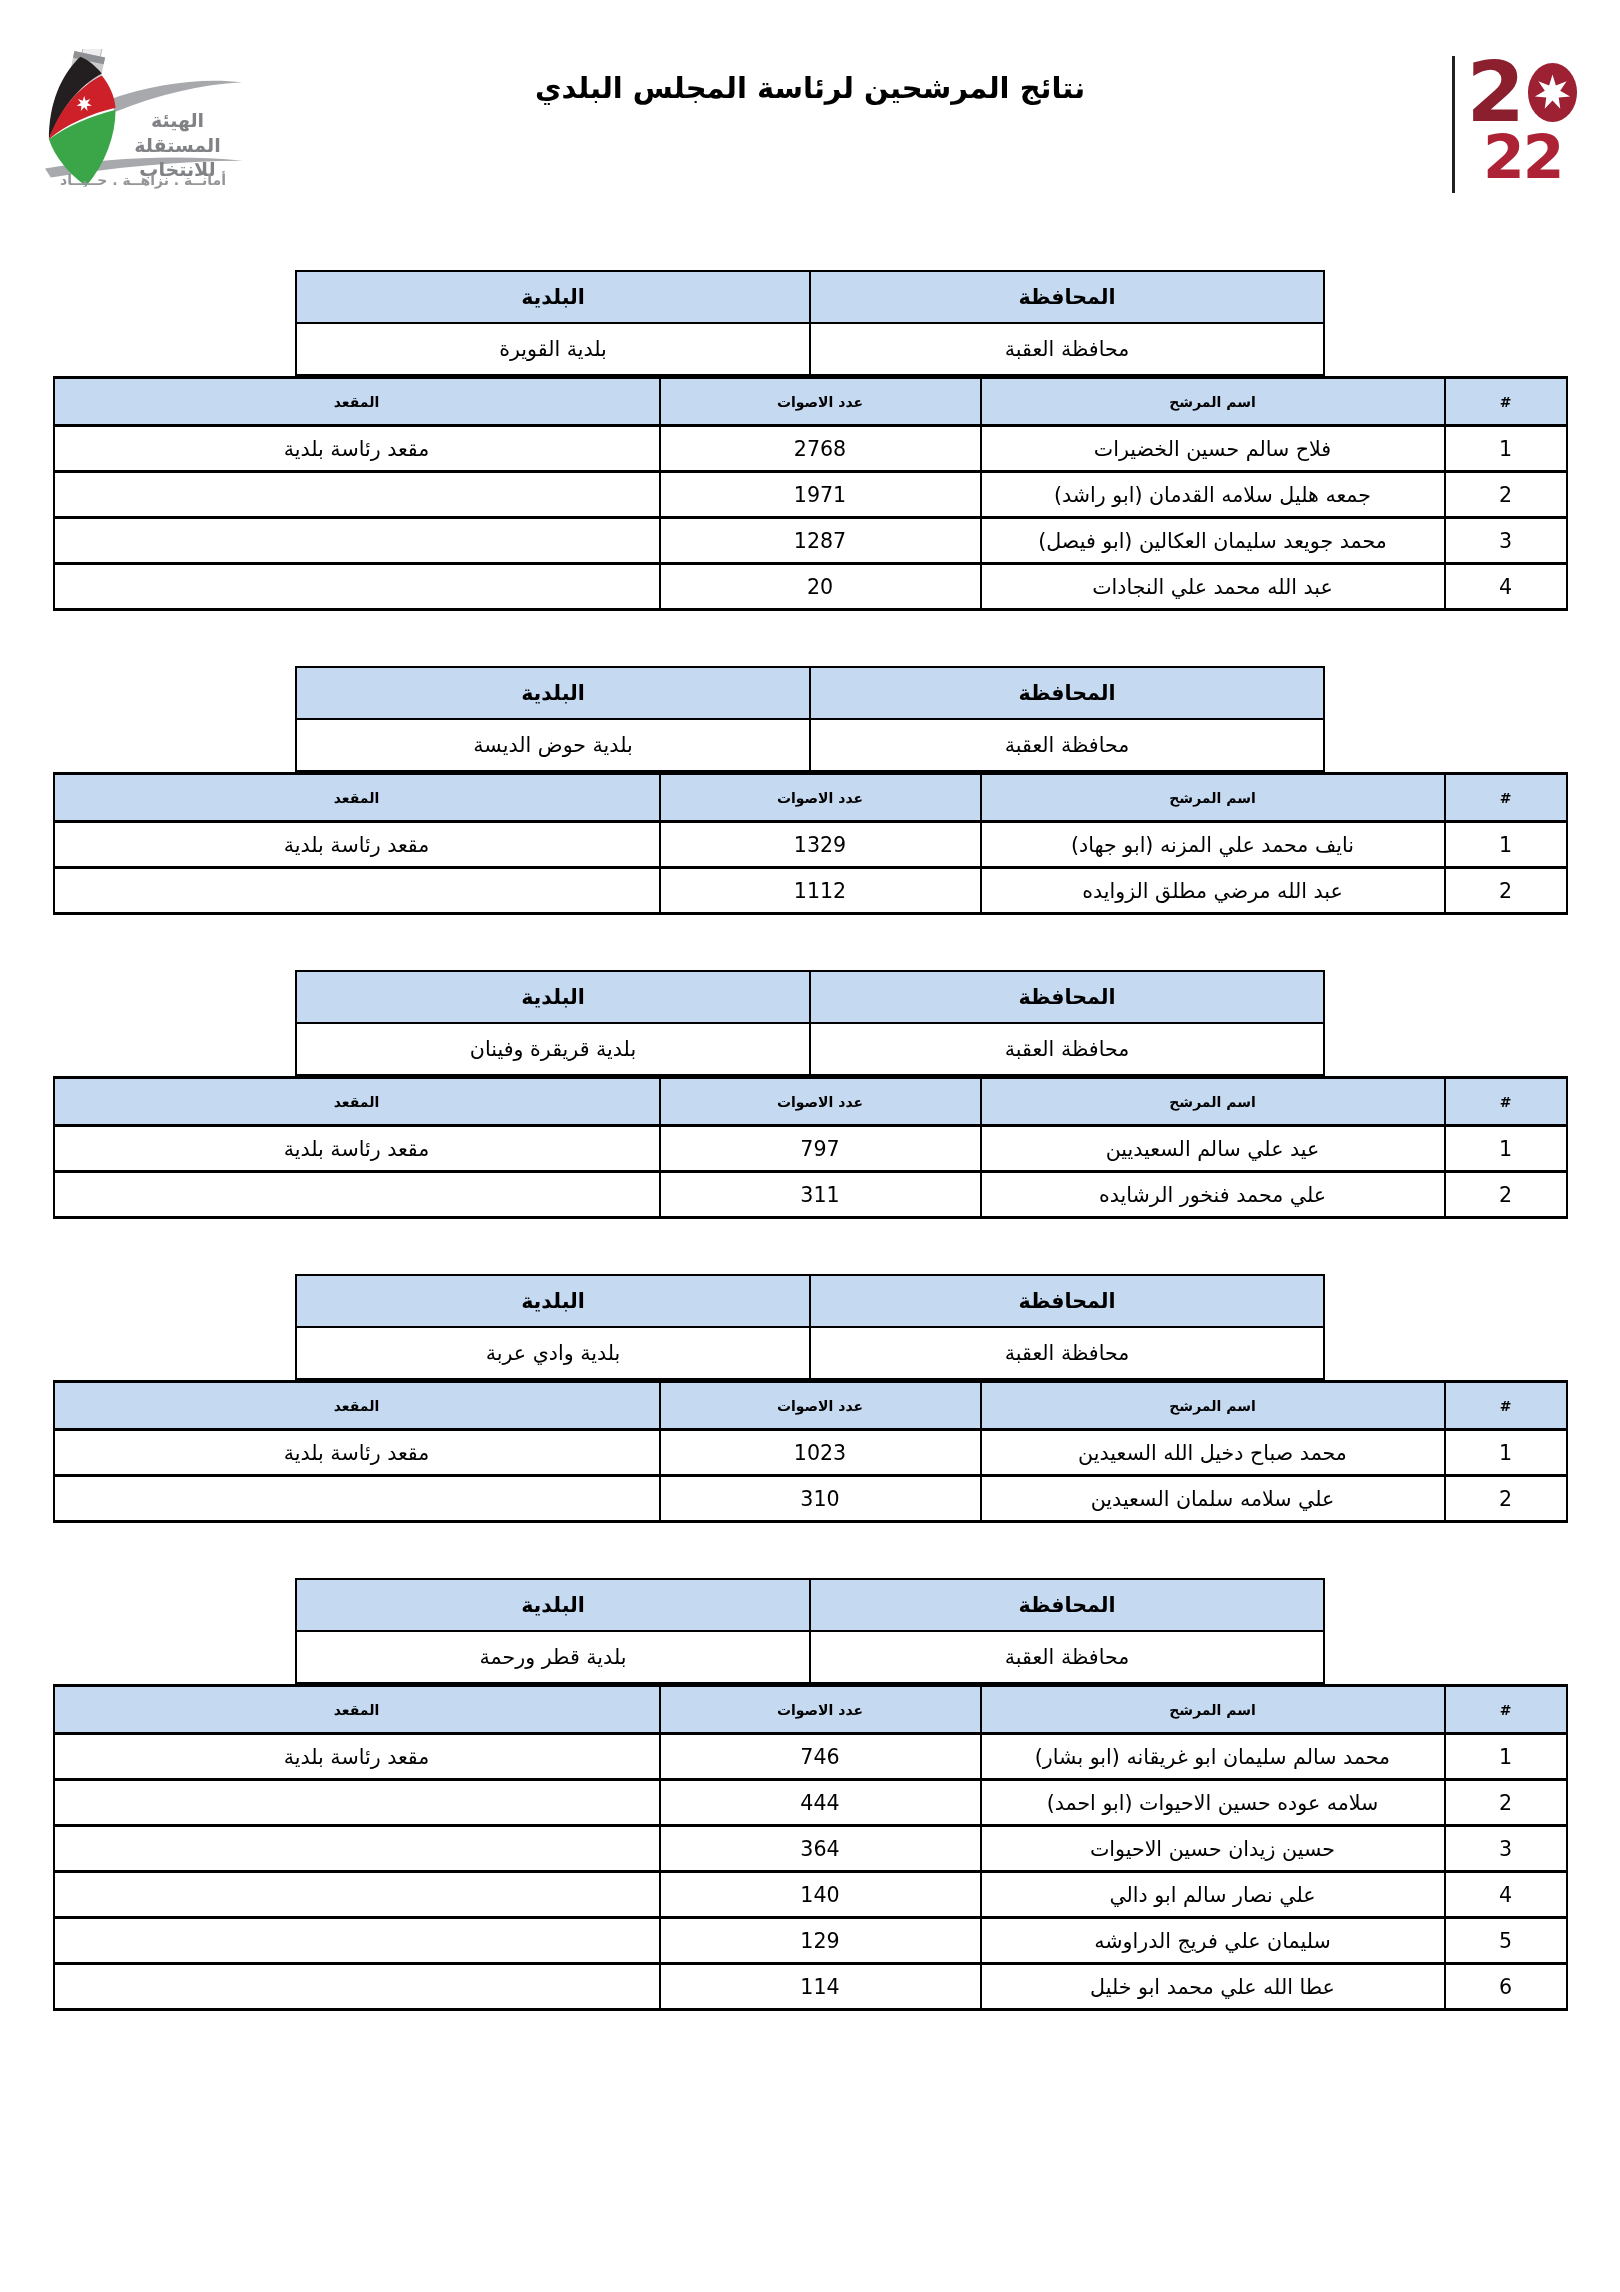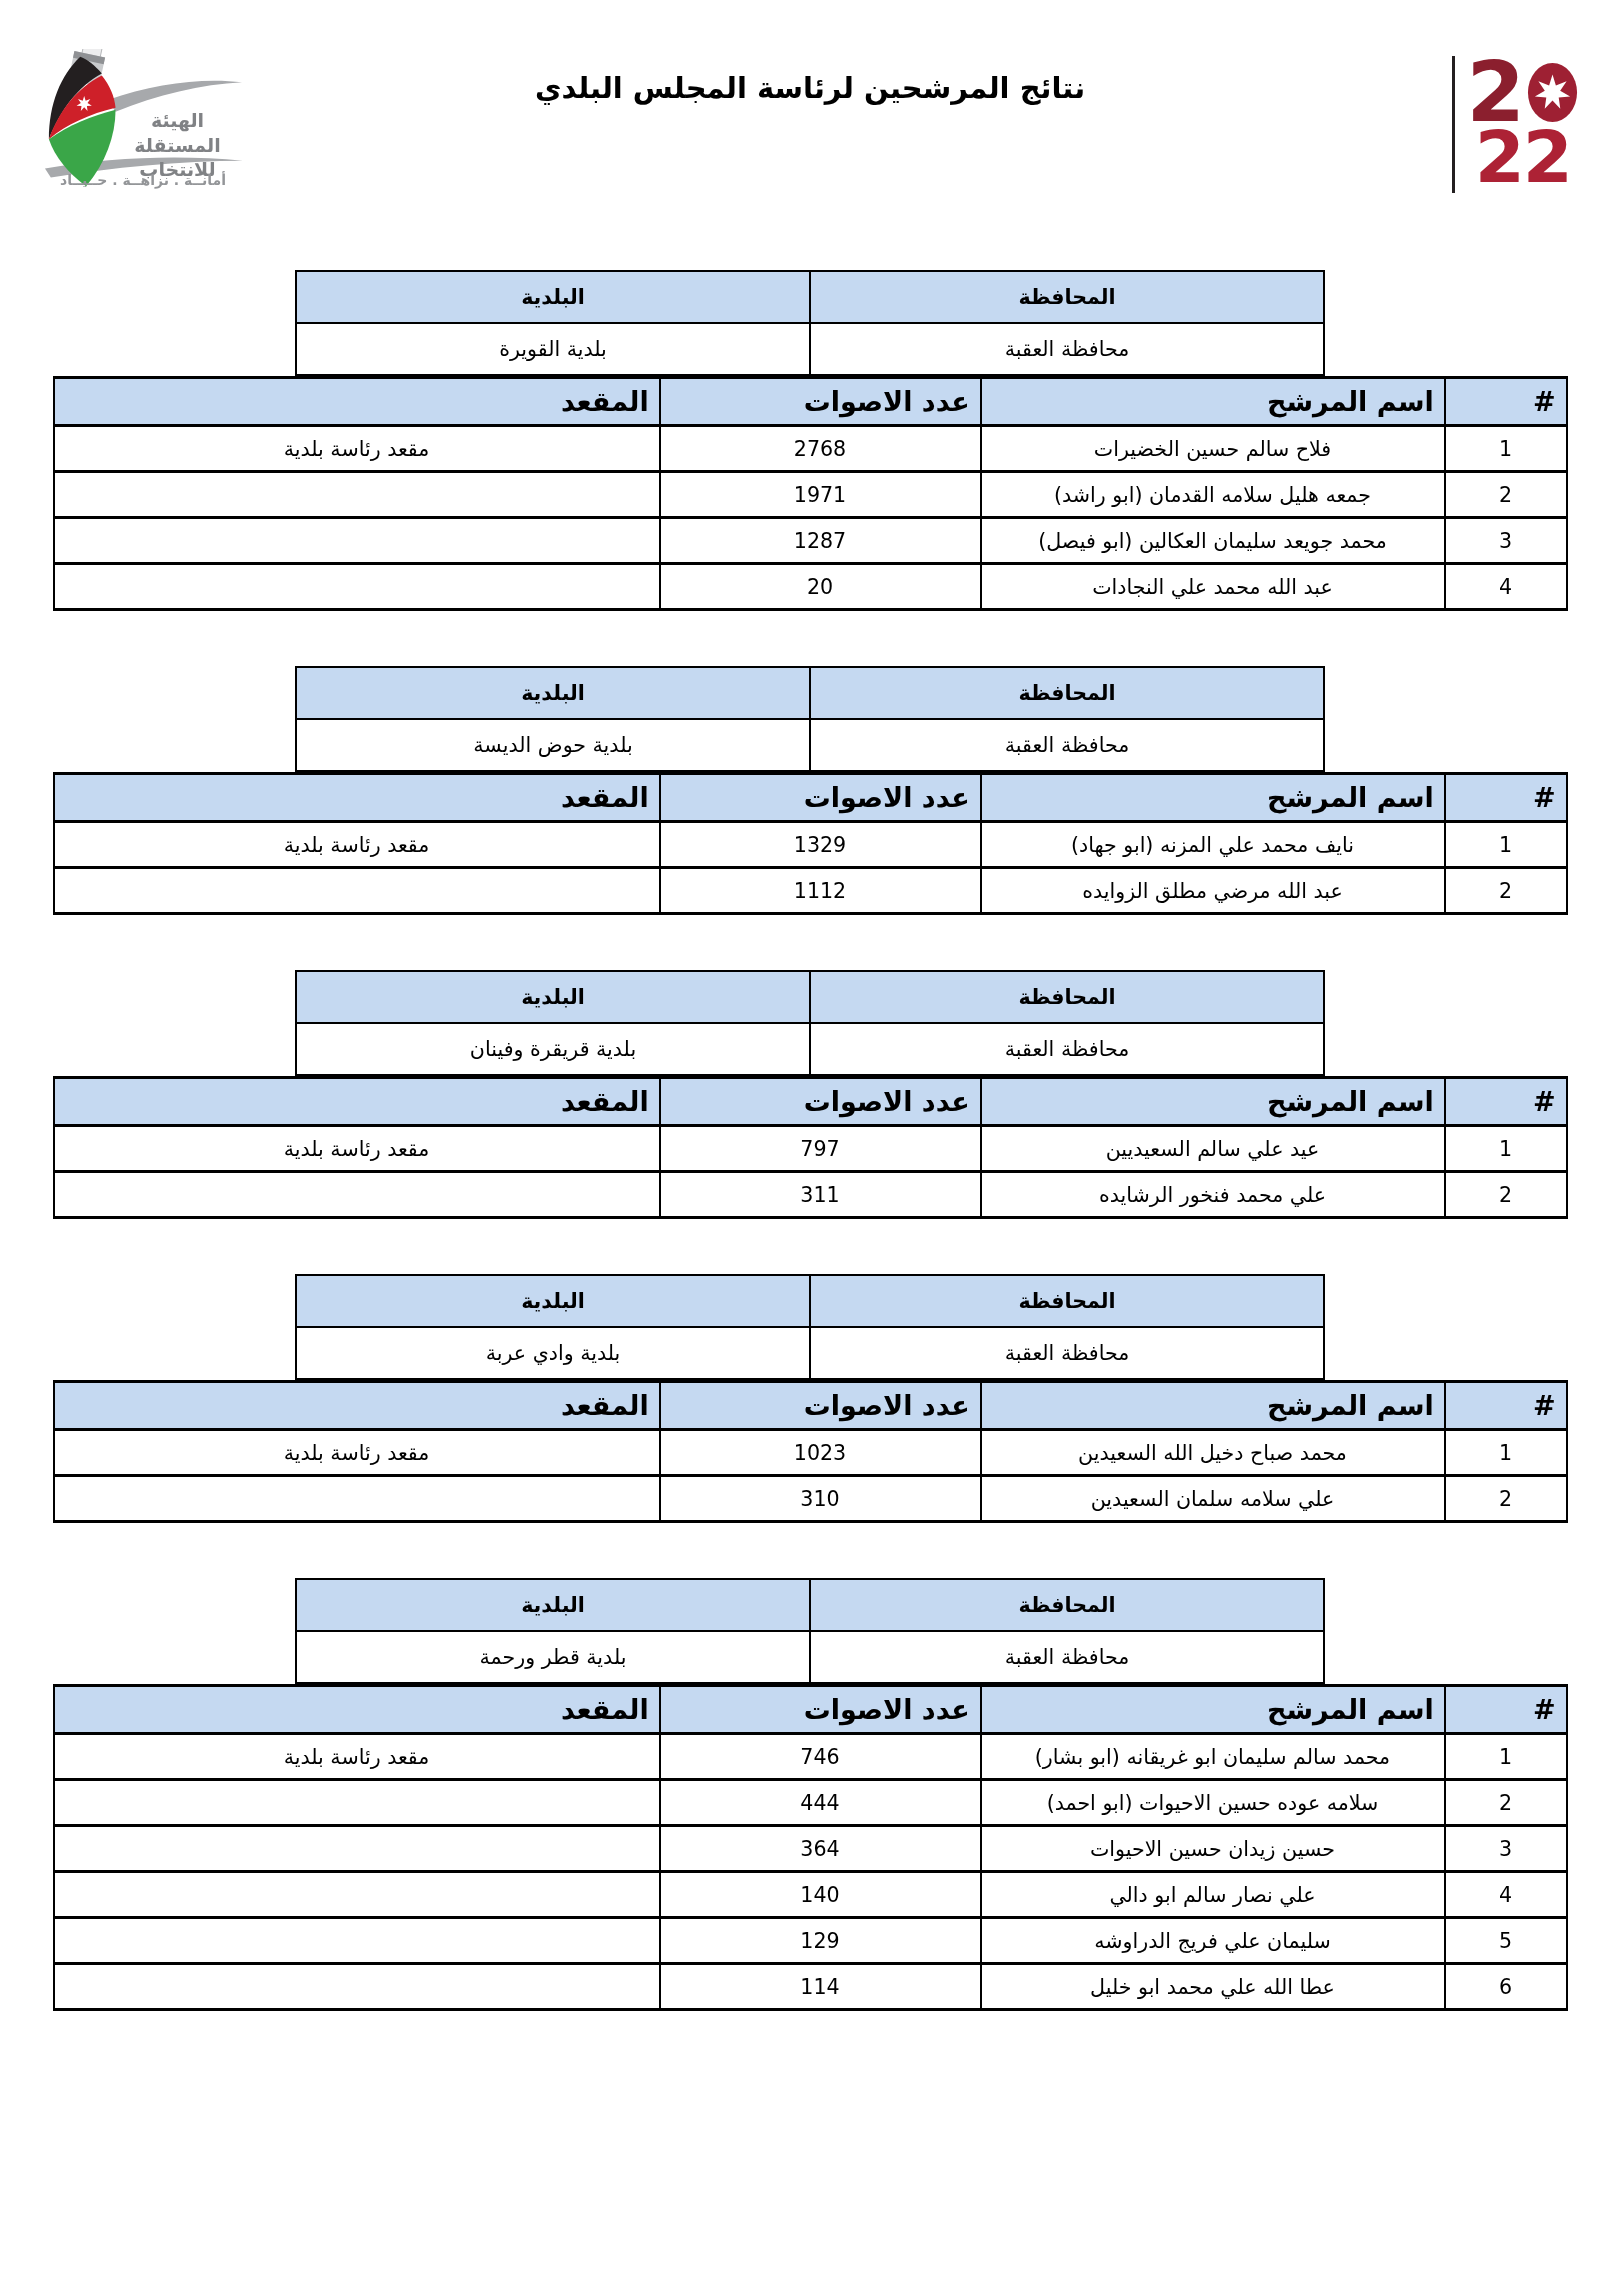--- a/index.html
+++ b/index.html
@@ -26,21 +26,21 @@
     position:absolute; top:123px; left:0; right:0; text-align:center;
     color:#939598; font-weight:bold; font-size:14px;
   }
 
   
   .elx-logo { position:absolute; right:41px; top:51px; height:147px; display:flex; align-items:center; }
   .elx-year { display:flex; flex-direction:column; align-items:center; }
   .elx-20 { display:flex; direction:ltr; align-items:center; color:#8b1f2e; font-weight:bold; }
   .elx-20 .digit { font-size:84px; line-height:61px; }
   .elx-20 svg { margin-left:1px; display:block; }
-  .elx-22 { direction:ltr; color:#ad2235; font-weight:bold; font-size:72px; line-height:61px; letter-spacing:-2px; margin-top:3.9px; }
+  .elx-22 { direction:ltr; color:#ad2235; font-weight:bold; font-size:60px; line-height:61px; letter-spacing:-2px; margin-top:3.9px; }
   .elx-bar { width:2.9px; height:137px; background:#231f20; margin:0 11.8px 0 13.7px; }
   .elx-text {
     display:flex; flex-direction:column; justify-content:center;
     color:#58595b; font-weight:bold; font-size:20.6px; line-height:1.5; text-align:right;
   }
   .elx-l1 { font-size:22.5px; }
 
   
   .tables-area { position:absolute; top:270px; left:0; right:0; }
   .result-group { margin:0 auto 55px auto; }
@@ -52,21 +52,21 @@
     font-size:20.6px; padding:0 14px;
   }
   .tbl-narrow th { background:#c5d9f1; font-weight:bold; }
   .col-gov { width:514px; } .col-mun { width:514px; }
 
   .tbl-wide { width:1511px; }
   .tbl-wide th, .tbl-wide td {
     border:2.9px solid #000; border-top-width:3.9px; border-bottom-width:3.9px;
     text-align:center; vertical-align:middle; padding:0 9.8px;
   }
-  .tbl-wide th { background:#c5d9f1; font-weight:bold; font-size:27px; height:48px;text-align:right; }
+  .tbl-wide th { background:#c5d9f1; font-weight:bold; font-size:14px; height:48px; }
   .tbl-wide td { font-size:20.6px; height:46px; }
   .col-rank { width:122px; } .col-name { width:464px; }
   .col-votes { width:321px; } .col-seat { width:606px; }
 
   
   .page-num {
     position:absolute; top:2178px; left:0; right:0; text-align:center;
     font-size:21.6px; direction:ltr; color:#000;
   }
 </style>

